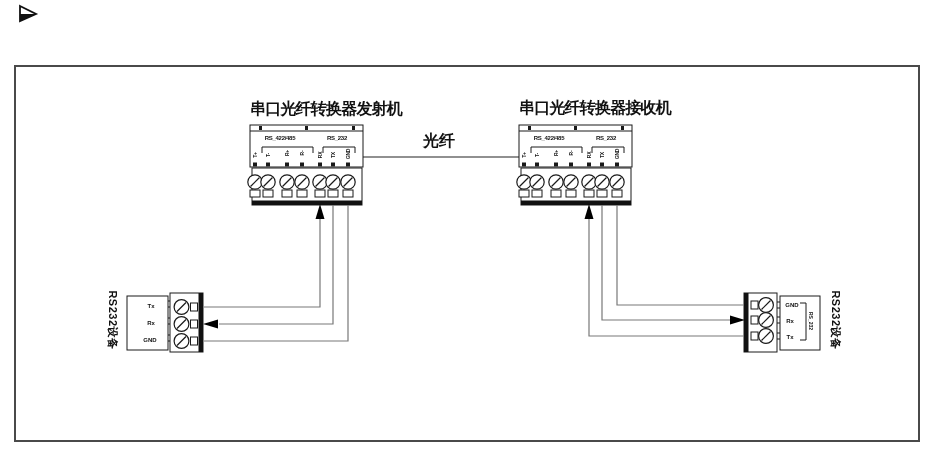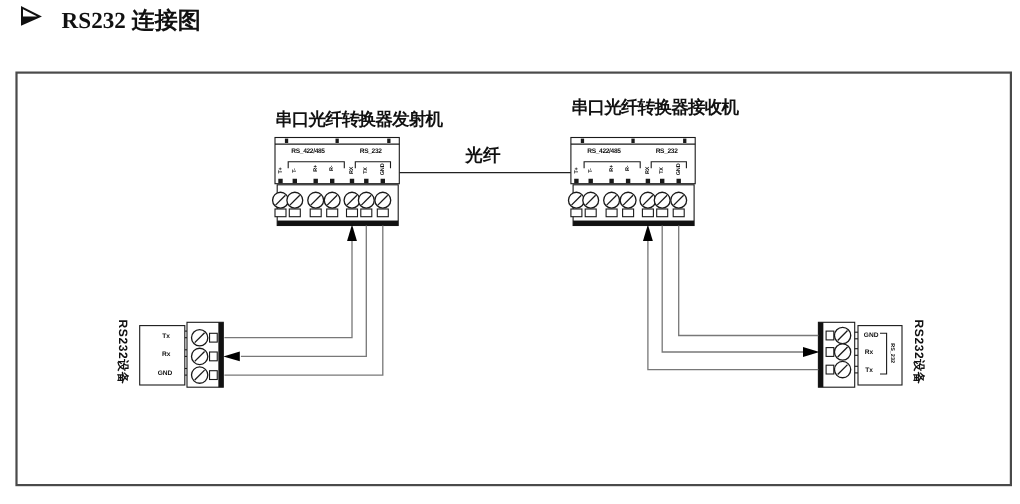--- a/index.html
+++ b/index.html
@@ -26,21 +26,20 @@
 
 <div class="page">
 
   <div class="doc-title">
     <span class="bullet">
       <svg width="22" height="20" viewBox="0 0 22 20">
         <polygon points="2,2 18,10 2,17" fill="#fff" stroke="#111" stroke-width="1.8"></polygon>
         <polygon points="2,10 18,10 2,17" fill="#111"></polygon>
       </svg>
     </span>
-    <span>RS232 连接图</span>
   </div>
 
   <svg class="canvas" width="927" height="458" viewBox="0 0 927 458">
 
     <rect x="15" y="66" width="904" height="375" fill="none" stroke="#4a4a4a" stroke-width="2"></rect>
 
     <path d="M363,157 H519" stroke="#222" stroke-width="1.2" fill="none"></path>
 
     <g stroke="#1a1a1a" fill="none" stroke-width="1">
       <rect x="250" y="125" width="113" height="42" fill="#fff"></rect>
@@ -181,21 +180,21 @@
     </g>
     <g fill="#000">
       <polygon points="320,204 315.5,219 324.5,219"></polygon>
       <polygon points="203,324 218,319.5 218,328.5"></polygon>
       <polygon points="589,204 584.5,219 593.5,219"></polygon>
       <polygon points="745,320 730,315.5 730,324.5"></polygon>
     </g>
   </svg>
 
   <div class="lbl conv-title" style="left:250px;top:99px;">串口光纤转换器发射机</div>
-  <div class="lbl conv-title" style="left:519px;top:88px;">串口光纤转换器接收机</div>
+  <div class="lbl conv-title" style="left:519px;top:98px;">串口光纤转换器接收机</div>
 
   <div class="lbl grp ctr" style="left:280px;top:138px;">RS_422/485</div>
   <div class="lbl grp ctr" style="left:337px;top:138px;">RS_232</div>
   <div class="lbl grp ctr" style="left:549px;top:138px;">RS_422/485</div>
   <div class="lbl grp ctr" style="left:606px;top:138px;">RS_232</div>
 
   <div class="lbl pin rotm90" style="left:255px;top:155px;">T+</div>
   <div class="lbl pin rotm90" style="left:268px;top:155px;">T-</div>
   <div class="lbl pin rotm90" style="left:287px;top:153px;">R+</div>
   <div class="lbl pin rotm90" style="left:302px;top:153px;">R-</div>

